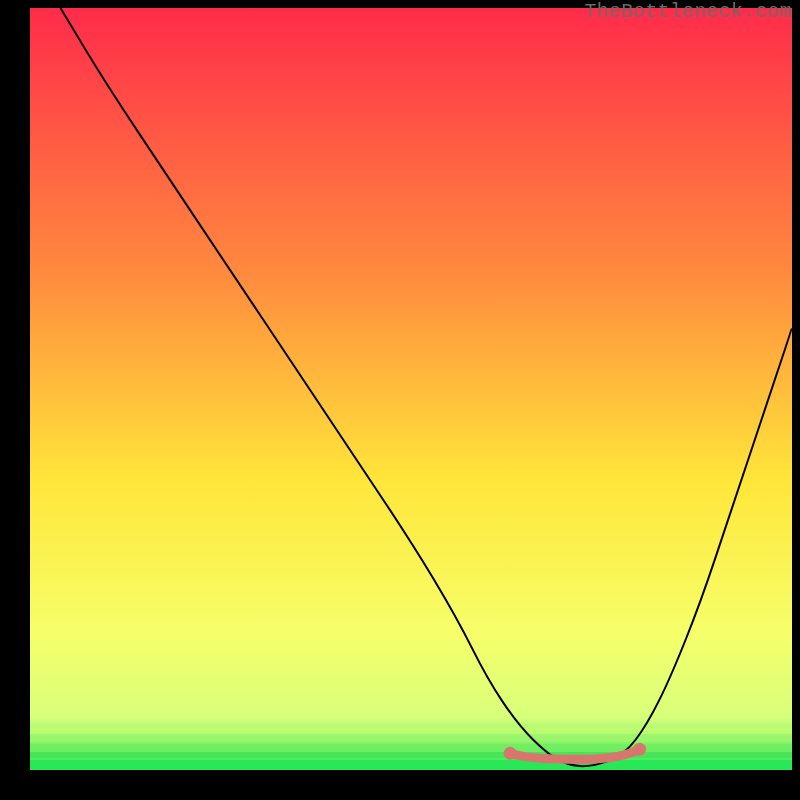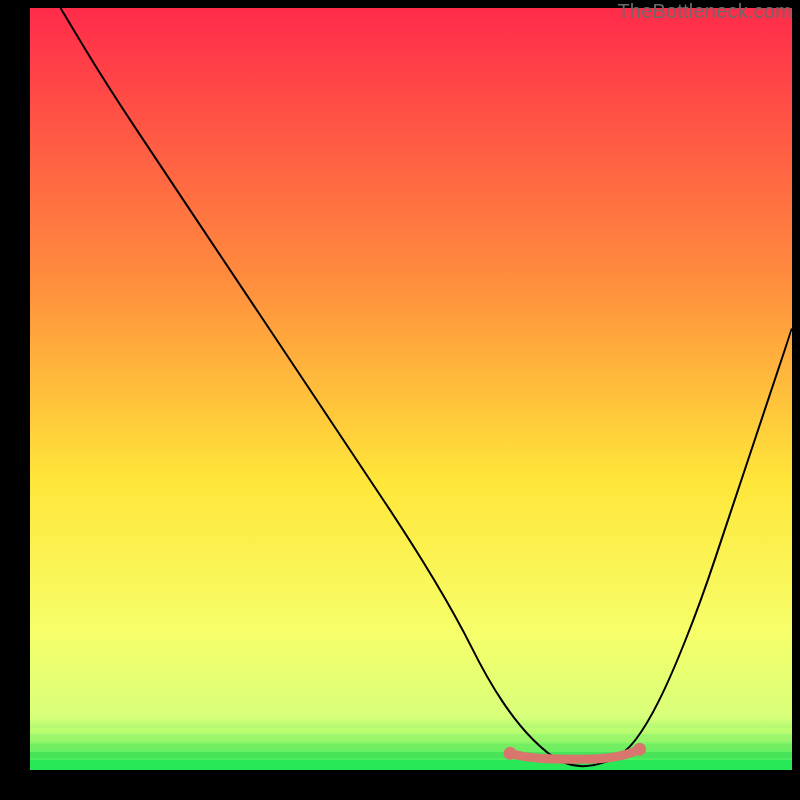--- a/index.html
+++ b/index.html
@@ -26,20 +26,21 @@
   }
   .watermark {
     position: absolute;
     top: 0px;
     right: 8px;
     font-size: 20px;
     color: #6a6a6a;
     font-weight: 500;
     letter-spacing: 0.2px;
     z-index: 5;
+    font-family: Liberation Mono, monospace;
   }
 </style>
 </head>
 <body>
 
 <div class="frame">
   <div class="watermark">TheBottleneck.com</div>
 
   <svg class="plot" viewBox="0 0 762 762" preserveAspectRatio="none">
     <defs>

